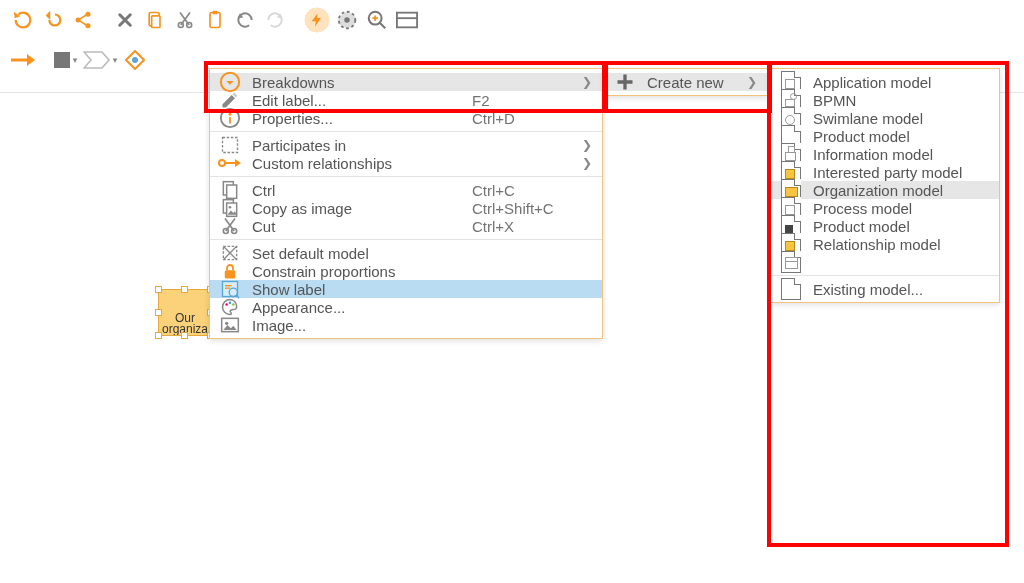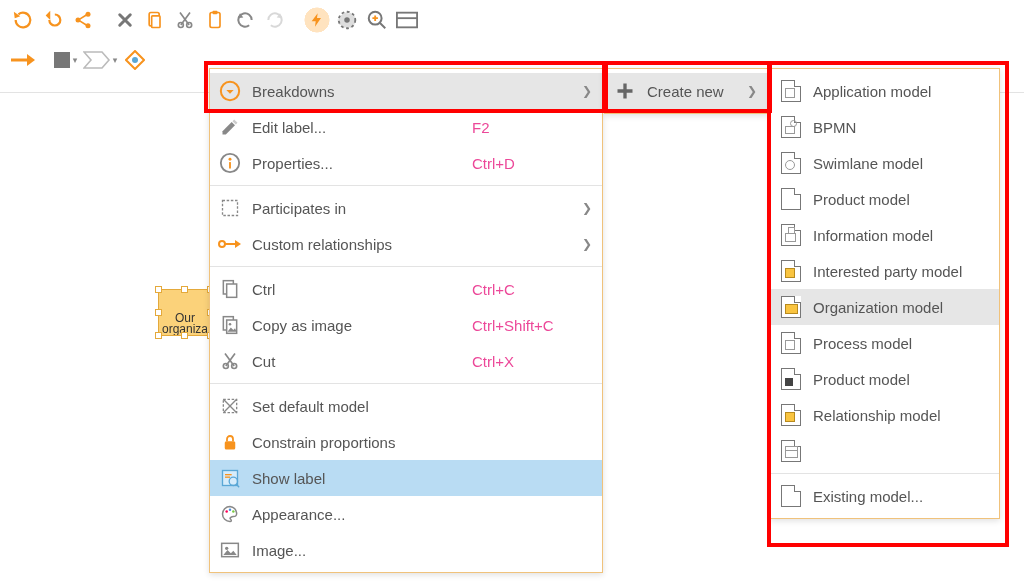--- a/index.html
+++ b/index.html
@@ -65,36 +65,36 @@
     font-size:15px;
     color:#555;
     padding:4px 0;
   }
   .menu.main { left:209px; top:68px; width:392px; }
   .menu.sub1 { left:604px; top:68px; width:162px; }
   .menu.sub2 { left:770px; top:68px; width:228px; }
   .menu-row{
     display:flex;
     align-items:center;
-    height:36px;
+    height:18px;
     padding:0 10px 0 8px;
     white-space:nowrap;
   }
   .menu-row.hi{ background:#e6e6e6; }
   .menu-row.hi-blue{ background:#b9dcf3; }
   .menu-row .mi-icon{
     width:24px; height:22px;
     display:inline-flex;
     align-items:center; justify-content:center;
     margin-right:10px;
     color:#666;
     flex-shrink:0;
   }
   .menu-row .mi-label{ flex:1; }
-  .menu-row .mi-hint{ color:#ec4899; width:110px; text-align:left;}
+  .menu-row .mi-hint{ color:#737373; width:110px; text-align:left;}
   .menu-row .mi-arrow{ color:#888; width:10px; text-align:right; font-size:12px;}
   .menu hr{
     border:none; border-top:1px solid #e3e3e3;
     margin:4px 0;
   }
   
   .mark{
     position:absolute;
     border:4px solid #ff0000;
     pointer-events:none;

